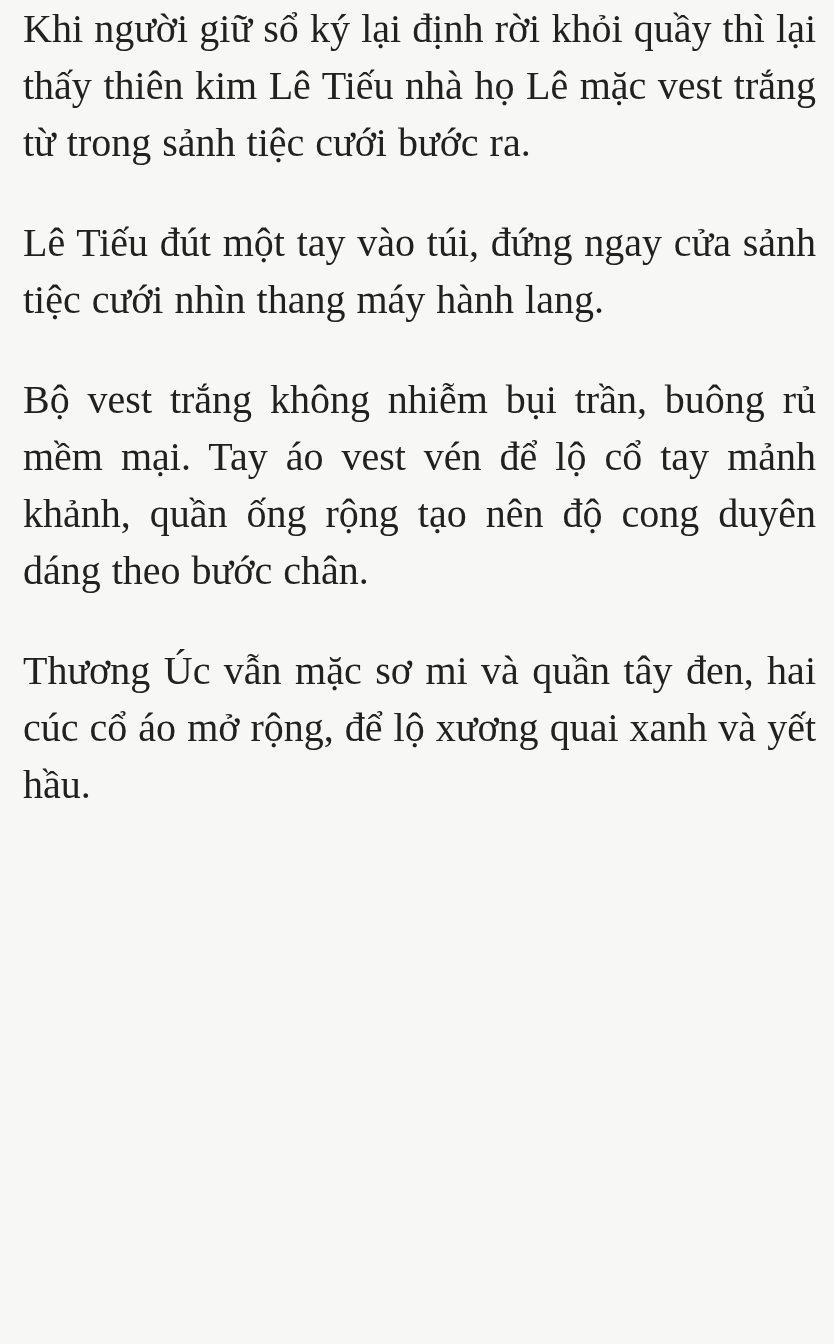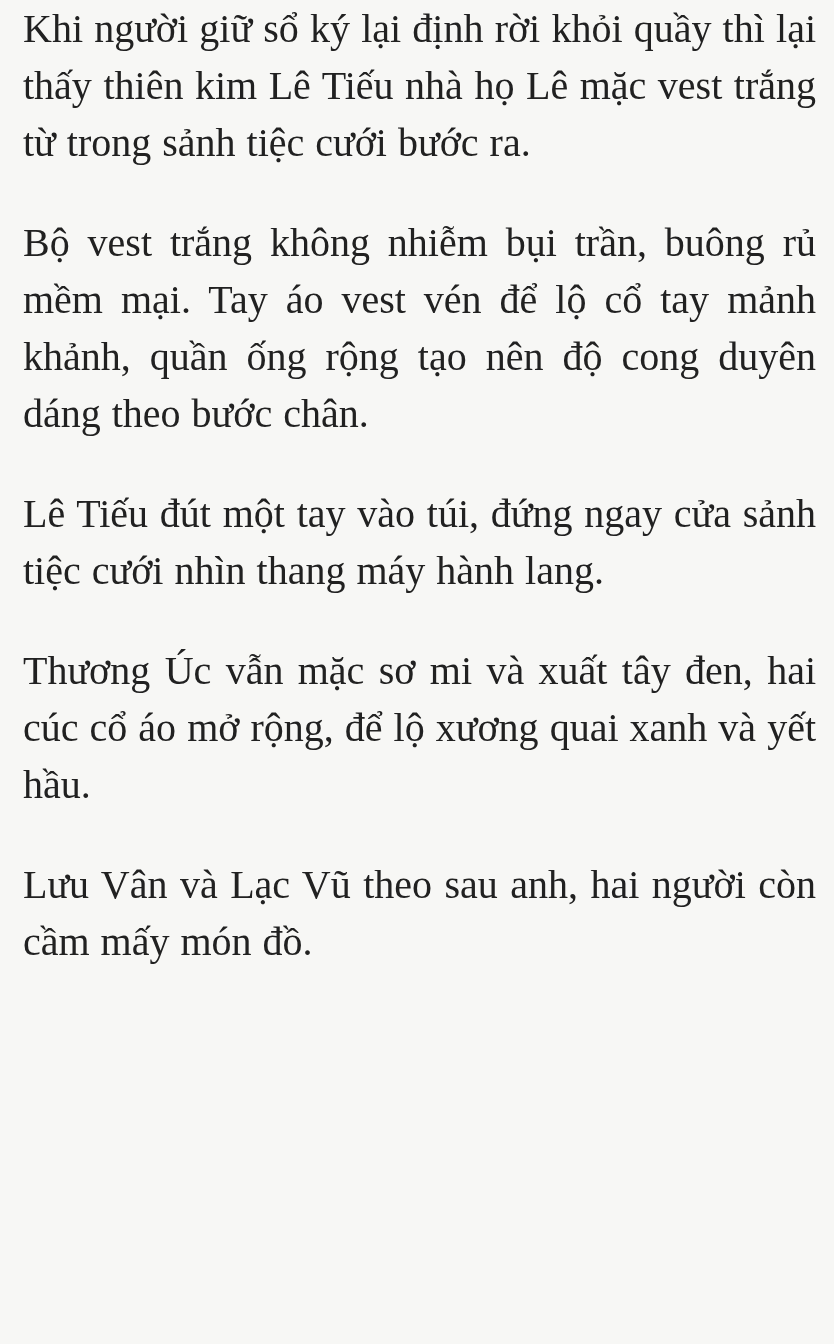--- a/index.html
+++ b/index.html
@@ -30,17 +30,16 @@
   }
   .reader-page p:last-child {
     margin-bottom: 0;
   }
 </style>
 </head>
 <body style="background: rgb(247, 247, 245);">
 
 <div class="reader-page" style="color: rgb(33, 33, 33);">
     <p>Khi người giữ sổ ký lại định rời khỏi quầy thì lại thấy thiên kim Lê Tiếu nhà họ Lê mặc vest trắng từ trong sảnh tiệc cưới bước ra.</p>
+    <p>Lê Tiếu đút một tay vào túi, đứng ngay cửa sảnh tiệc cưới nhìn thang máy hành lang.</p>
     <p>Bộ vest trắng không nhiễm bụi trần, buông rủ mềm mại. Tay áo vest vén để lộ cổ tay mảnh khảnh, quần ống rộng tạo nên độ cong duyên dáng theo bước chân.</p>
-    <p>Lê Tiếu đút một tay vào túi, đứng ngay cửa sảnh tiệc cưới nhìn thang máy hành lang.</p>
-    <p>Thương Úc vẫn mặc sơ mi và xuất tây đen, hai cúc cổ áo mở rộng, để lộ xương quai xanh và yết hầu.</p>
-    <p>Lưu Vân và Lạc Vũ theo sau anh, hai người còn cầm mấy món đồ.</p>
+    <p>Thương Úc vẫn mặc sơ mi và quần tây đen, hai cúc cổ áo mở rộng, để lộ xương quai xanh và yết hầu.</p>
   </div>
 
 </body></html>

